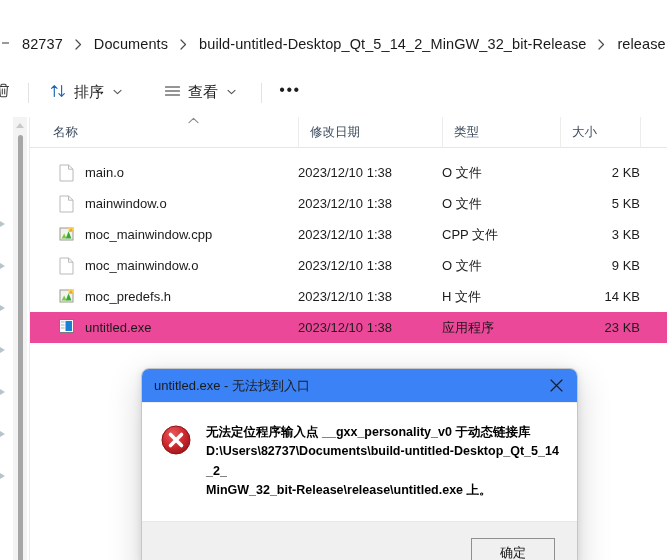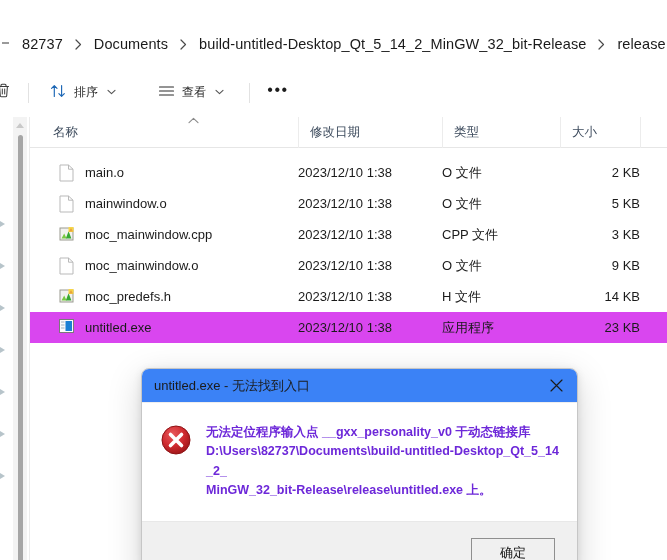--- a/index.html
+++ b/index.html
@@ -85,21 +85,21 @@
   .tb-btn {
     display: flex;
     align-items: center;
     gap: 7px;
     height: 30px;
     padding: 0 9px;
     border-radius: 4px;
     cursor: default;
   }
   .tb-btn .lbl {
-    font-size: 12px;
+    font-size: 15px;
     color: #1d1d1d;
   }
   .tb-caret {
     font-size: 9px;
     color: #555;
     margin-left: 2px;
     line-height: 1;
   }
   .tb-more {
     display: flex;
@@ -207,21 +207,21 @@
 
   .rows { position: relative; }
   .row {
     position: relative;
     height: 31px;
     display: flex;
     align-items: center;
     font-size: 13px;
     color: #1b1b1b;
   }
-  .row.selected { background: #d946ef; }
+  .row.selected { background: #ec4899; }
   .cell-name {
     position: absolute;
     left: 18px;
     display: flex;
     align-items: center;
     gap: 10px;
     padding-left: 11px;
     white-space: nowrap;
   }
   .cell-date { position: absolute; left: 268px; white-space: nowrap; }
@@ -264,21 +264,21 @@
   .dlg-body {
     background: #ffffff;
     padding: 20px 18px 20px 18px;
     display: flex;
     gap: 14px;
     align-items: flex-start;
   }
   .err-icon { flex: 0 0 auto; width: 32px; height: 32px; margin-top: 1px; }
   .dlg-msg {
     font-size: 12.5px;
-    color: #6d28d9;
+    color: #000000;
     line-height: 1.55;
     font-weight: 700;
     word-break: break-all;
   }
   .dlg-footer {
     background: #f0f0f0;
     border-top: 1px solid #e8e8e8;
     height: 63px;
     display: flex;
     align-items: center;

